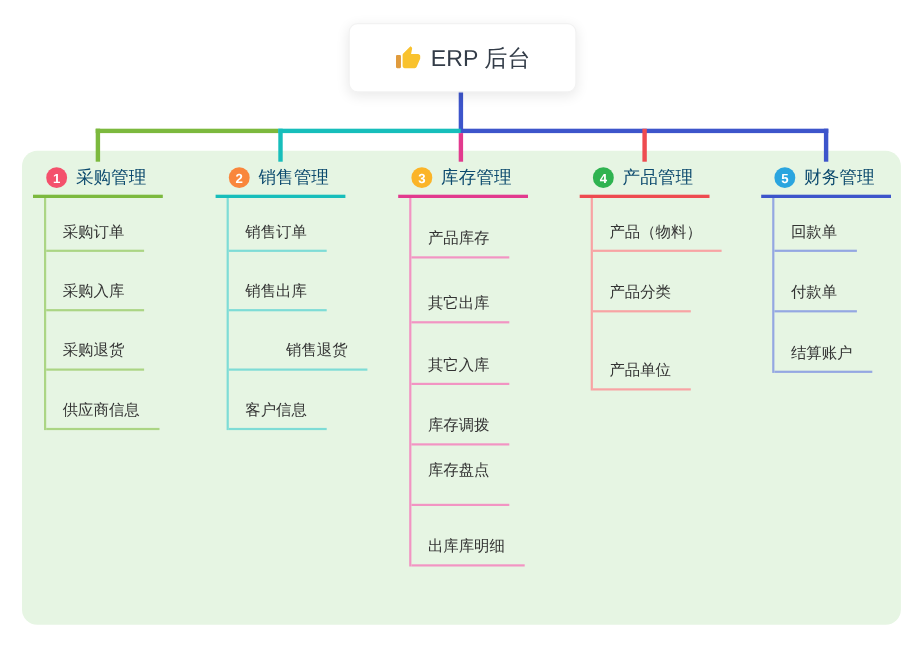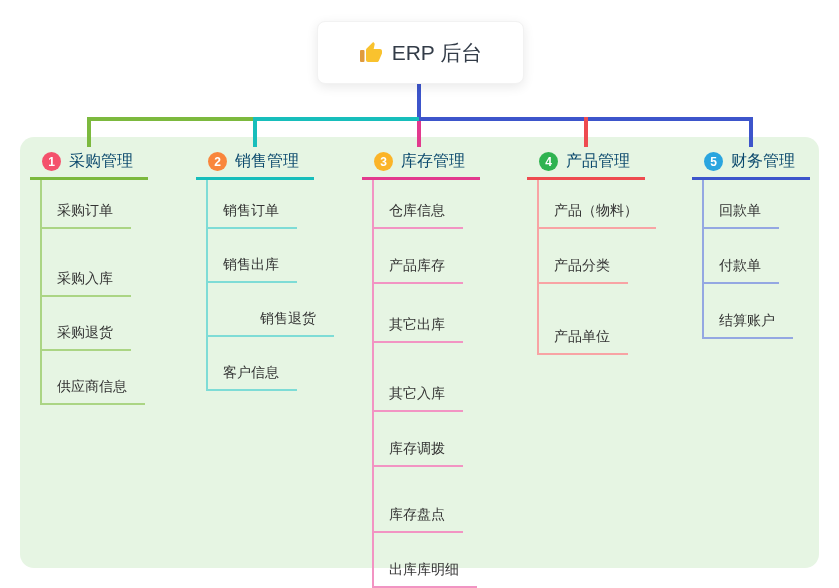--- a/index.html
+++ b/index.html
@@ -57,21 +57,21 @@
   <div id="branches">
       <div class="branch" style="left: 30px;">
     <div class="branch-header" style="border-bottom-color: rgb(124, 185, 62);">
       <span class="badge" style="background: rgb(244, 81, 108);">1</span>
       <span class="branch-label">采购管理</span>
     </div>
     <div class="children" style="border-left-color: rgb(171, 213, 132);">
           <div class="child" style="height: 49px; border-bottom-color: rgb(171, 213, 132);">
     <span class="child-label">采购订单</span>
   </div>
-          <div class="child" style="height: 68px; border-bottom-color: rgb(171, 213, 132);">
+          <div class="child" style="height: 54px; border-bottom-color: rgb(171, 213, 132);">
     <span class="child-label">采购入库</span>
   </div>
           <div class="child" style="height: 54px; border-bottom-color: rgb(171, 213, 132);">
     <span class="child-label">采购退货</span>
   </div>
           <div class="child" style="height: 54px; border-bottom-color: rgb(171, 213, 132);">
     <span class="child-label">供应商信息</span>
   </div>
         </div>
   </div>
@@ -94,36 +94,33 @@
     <span class="child-label">客户信息</span>
   </div>
         </div>
   </div>
       <div class="branch" style="left: 362px;">
     <div class="branch-header" style="border-bottom-color: rgb(226, 58, 142);">
       <span class="badge" style="background: rgb(251, 180, 40);">3</span>
       <span class="branch-label">库存管理</span>
     </div>
     <div class="children" style="border-left-color: rgb(242, 148, 195);">
-          <div class="child" style="height: 49px; border-bottom-color: rgb(242, 148, 195);">
-    <span class="child-label">仓库信息</span>
-  </div>
           <div class="child" style="height: 55px; border-bottom-color: rgb(242, 148, 195);">
     <span class="child-label">产品库存</span>
   </div>
           <div class="child" style="height: 59px; border-bottom-color: rgb(242, 148, 195);">
     <span class="child-label">其它出库</span>
   </div>
-          <div class="child" style="height: 69px; border-bottom-color: rgb(242, 148, 195);">
+          <div class="child" style="height: 56px; border-bottom-color: rgb(242, 148, 195);">
     <span class="child-label">其它入库</span>
   </div>
           <div class="child" style="height: 55px; border-bottom-color: rgb(242, 148, 195);">
     <span class="child-label">库存调拨</span>
   </div>
-          <div class="child" style="height: 66px; border-bottom-color: rgb(242, 148, 195);">
+          <div class="child" style="height: 55px; border-bottom-color: rgb(242, 148, 195); align-items: center;">
     <span class="child-label">库存盘点</span>
   </div>
           <div class="child" style="height: 55px; border-bottom-color: rgb(242, 148, 195);">
     <span class="child-label">出库库明细</span>
   </div>
         </div>
   </div>
       <div class="branch" style="left: 527px;">
     <div class="branch-header" style="border-bottom-color: rgb(238, 75, 80);">
       <span class="badge" style="background: rgb(47, 179, 80);">4</span>

